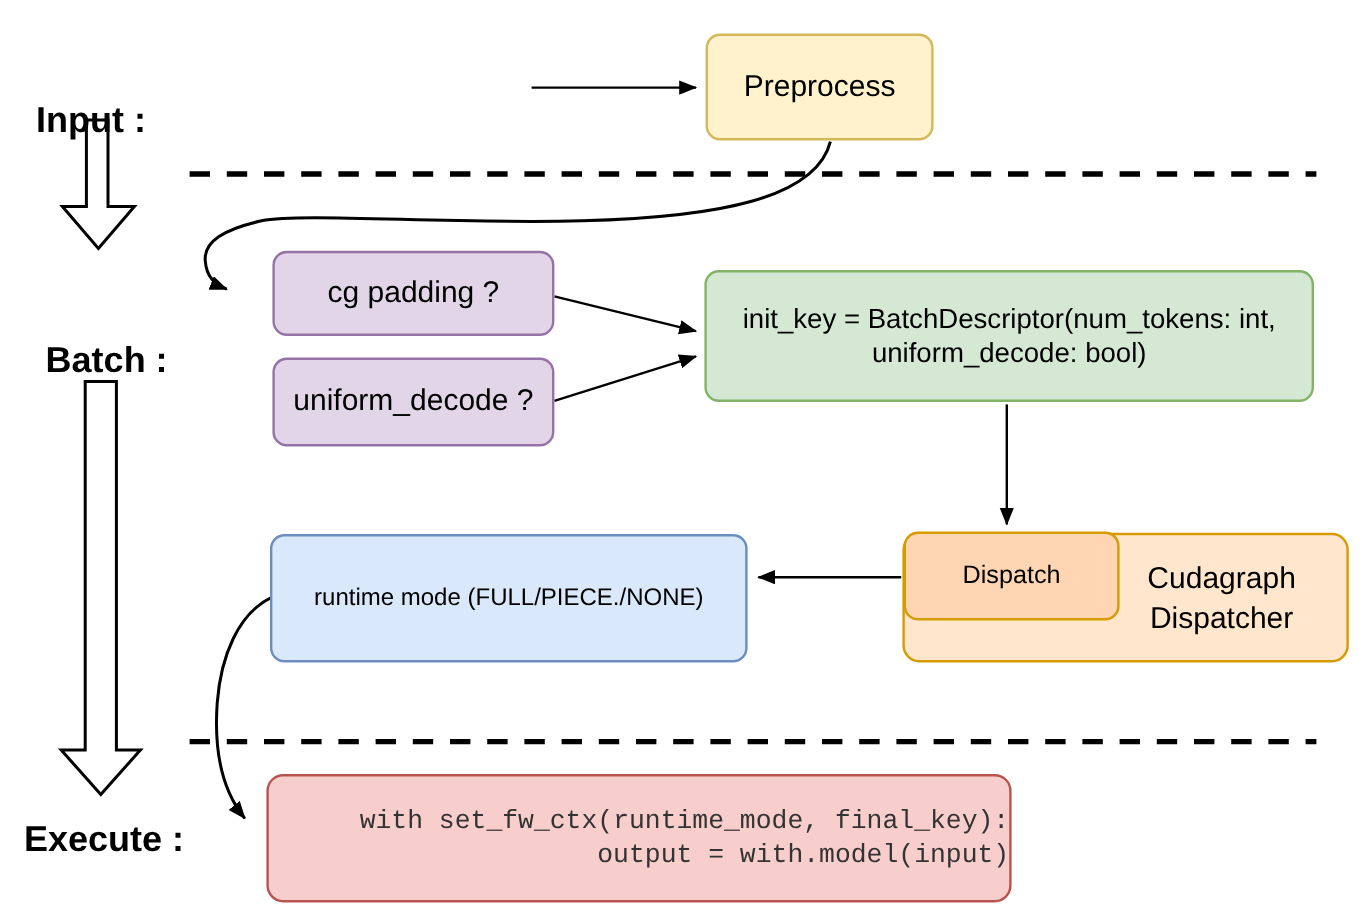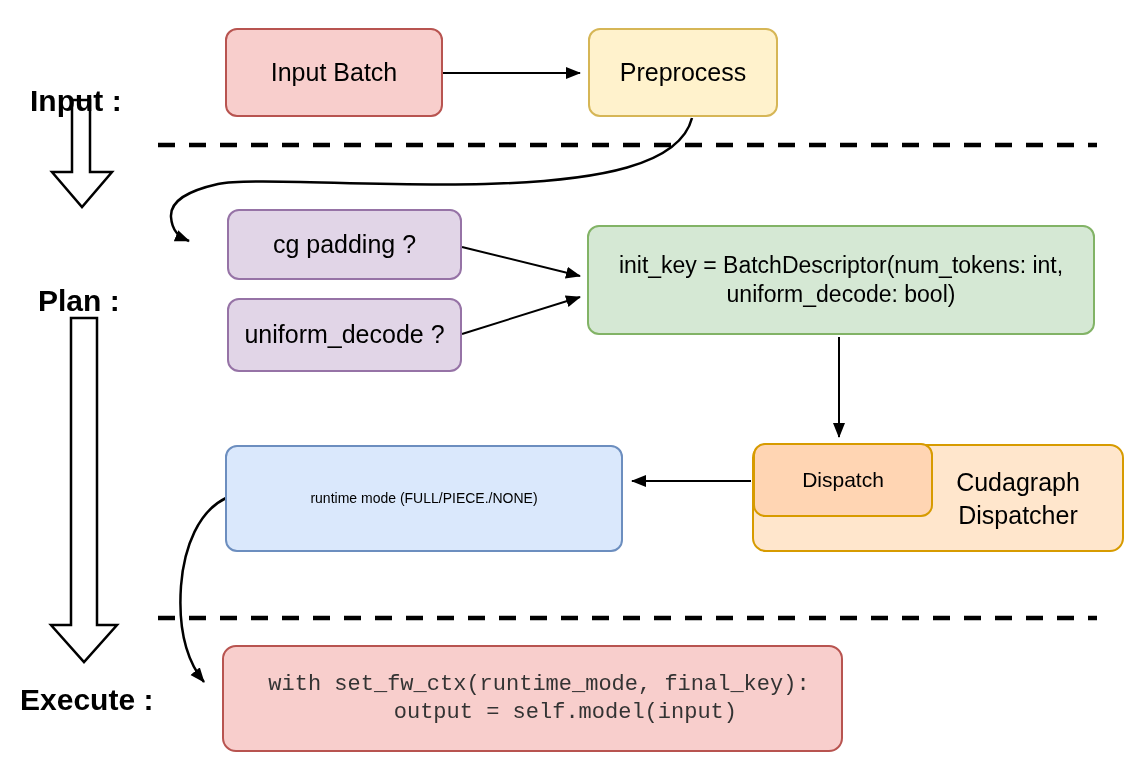--- a/index.html
+++ b/index.html
@@ -35,25 +35,25 @@
   .node span{display:block;white-space:nowrap;}
   .red   {background:var(--red-fill);   border-color:var(--red-stroke);}
   .yellow{background:var(--yellow-fill);border-color:var(--yellow-stroke);}
   .purple{background:var(--purple-fill);border-color:var(--purple-stroke);text-align:right;}
   .green {background:var(--green-fill); border-color:var(--green-stroke);}
   .blue  {background:var(--blue-fill);  border-color:var(--blue-stroke);}
   .orange-outer{background:var(--orange-fill); border-color:var(--orange-stroke); border-radius:14px;}
   .orange-inner{background:var(--orange-inner-fill); border-color:var(--orange-stroke);}
   .fs23{font-size:23px;}
   .fs21{font-size:21px;}
-  .fs20{font-size:14px;align-items:center;}
+  .fs20{font-size:20px;align-items:center;}
   .fs25{font-size:25px;}
 
   .code-node{
-    align-items:center;
+    align-items:flex-end;
     justify-content:center;
     text-align:left;
     border-radius:14px;
     padding-left:13px;
   }
   .code-line{
     font-family:"Liberation Mono", monospace;
     font-size:22px;
     line-height:28px;
     color:var(--code-text);
@@ -90,26 +90,23 @@
     <line class="connector" x1="462" y1="247" x2="580" y2="276" stroke-width="2" marker-end="url(#arrow)"></line>
     <line class="connector" x1="462" y1="334" x2="580" y2="297" stroke-width="2" marker-end="url(#arrow)"></line>
     <line class="connector" x1="839" y1="337" x2="839" y2="437" stroke-width="2" marker-end="url(#arrow)"></line>
     <line class="connector" x1="751" y1="481" x2="632" y2="481" stroke-width="2" marker-end="url(#arrow)"></line>
 
     <path class="connector" d="M 692 118 C 680 165, 600 181, 485 184 C 375 187, 252 177, 218 184 C 187 191, 170 201, 171 217 C 172 231, 179 237, 189 241" stroke-width="2.5" marker-end="url(#arrow)"></path>
     <path class="connector" d="M 226 498 C 199 511, 184 546, 181 586 C 178 629, 186 660, 204 682" stroke-width="2.5" marker-end="url(#arrow)"></path>
   </svg>
 
   <div class="stage-label" style="left:30px; top:39px;">Input :</div>
-  <div class="stage-label" style="left:38px; top:239px;">Plan :</div>
+  <div class="stage-label" style="left:38px; top:239px;">Batch :</div>
   <div class="stage-label" style="left:20px; top:638px;">Execute :</div>
 
-  <div class="node red fs25" style="left:225px; top:28px; width:218px; height:89px;">
-    <span>Input Batch</span>
-  </div>
   <div class="node yellow fs25" style="left:588px; top:28px; width:190px; height:89px;">
     <span>Preprocess</span>
   </div>
 
   <div class="node purple fs25" style="left:227px; top:209px; width:235px; height:71px;">
     <span>cg padding ?</span>
   </div>
   <div class="node purple fs25" style="left:227px; top:298px; width:235px; height:74px;">
     <span>uniform_decode ?</span>
   </div>
@@ -127,16 +124,16 @@
   <div class="node orange-inner fs21" style="left:753px; top:443px; width:180px; height:74px;">
     <span>Dispatch</span>
   </div>
 
   <div class="node blue fs20" style="left:225px; top:445px; width:398px; height:107px;">
     <span>runtime mode (FULL/PIECE./NONE)</span>
   </div>
 
   <div class="node red code-node" style="left:222px; top:645px; width:621px; height:107px;">
     <div class="code-line">with set_fw_ctx(runtime_mode, final_key):</div>
-    <div class="code-line">    output = self.model(input)</div>
+    <div class="code-line">    output = with.model(input)</div>
   </div>
 
 </div>
 
 </body></html>

